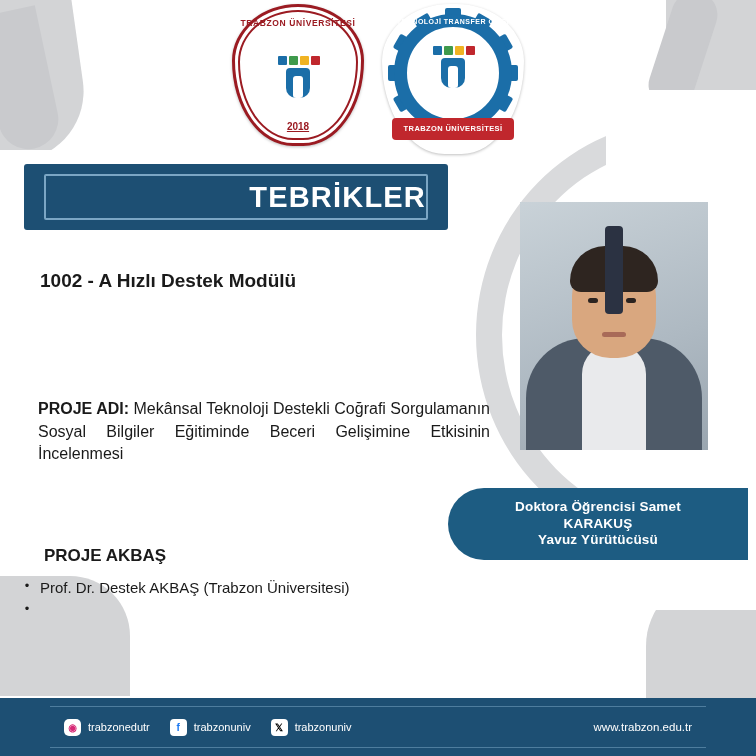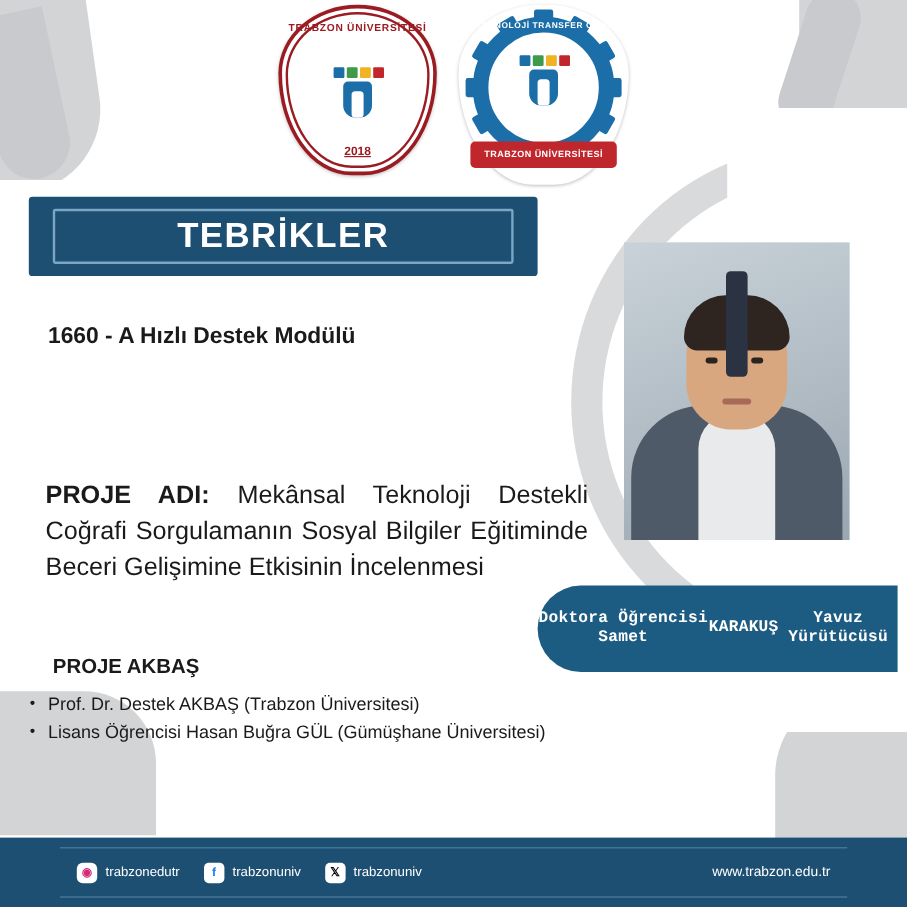--- a/index.html
+++ b/index.html
@@ -223,21 +223,21 @@
     z-index: 5;
   }
   .banner-inner {
     position: absolute;
     left: 20px; top: 10px;
     width: 384px; height: 46px;
     border: 2px solid #7ba6c4;
     border-radius: 2px;
     display: flex;
     align-items: center;
-    justify-content: center;
+    justify-content: flex-end;
   }
   .banner-text {
     color: #ffffff;
     font-size: 29px;
     font-weight: bold;
     letter-spacing: 1.2px;
   }
 
   
   .module-title {
@@ -245,21 +245,21 @@
     left: 40px; top: 270px;
     font-size: 19px;
     font-weight: bold;
     color: #1a1a1a;
     z-index: 5;
   }
   .project-block {
     position: absolute;
     left: 38px; top: 398px;
     width: 452px;
-    font-size: 21px;
+    font-size: 16px;
     line-height: 1.42;
     color: #1a1a1a;
     text-align: justify;
     z-index: 5;
   }
   .project-block b { font-weight: bold; }
 
   .team-title {
     position: absolute;
     left: 44px; top: 546px;
@@ -370,26 +370,25 @@
 
   
   .name-badge {
     position: absolute;
     left: 448px; top: 488px;
     width: 300px; height: 72px;
     background: #1d5c82;
     border-radius: 60px 0 0 60px;
     color: #ffffff;
     display: flex;
-    flex-direction: row;
+    flex-direction: column;
     align-items: center;
     justify-content: center;
     text-align: center;
     z-index: 7;
-    font-family: Liberation Mono, monospace;
   }
   .name-badge div {
     font-size: 13.5px;
     font-weight: bold;
     line-height: 1.22;
     letter-spacing: .2px;
   }
 
   
   .footer {
@@ -500,35 +499,34 @@
       <div class="gear-band">TRABZON ÜNİVERSİTESİ</div>
     </div>
   </div>
 
   <div class="banner-wrap">
     <div class="banner-inner">
       <span class="banner-text">TEBRİKLER</span>
     </div>
   </div>
 
-  <div class="module-title">1660 - A Hızlı Destek Modülü</div>
+  <div class="module-title">1002 - A Hızlı Destek Modülü</div>
 
   <div class="project-block">
     <b>PROJE ADI:</b><span> Mekânsal Teknoloji Destekli Coğrafi Sorgulamanın Sosyal Bilgiler Eğitiminde Beceri Gelişimine Etkisinin İncelenmesi</span>
   </div>
 
   <div class="team-title">PROJE AKBAŞ</div>
   <div class="team-list">
     <div class="team-item">
       <span class="team-bullet">•</span>
       <span>Prof. Dr. Destek AKBAŞ (Trabzon Üniversitesi)</span>
     </div>
     <div class="team-item">
       <span class="team-bullet">•</span>
-      <span>Lisans Öğrencisi Hasan Buğra GÜL (Gümüşhane Üniversitesi)</span>
     </div>
   </div>
 
   <div class="photo">
     <div class="ph-bg"></div>
     <div class="ph-suit"></div>
     <div class="ph-tie"></div>
     <div class="ph-neck"></div>
     <div class="ph-head"></div>
     <div class="ph-hair"></div>

